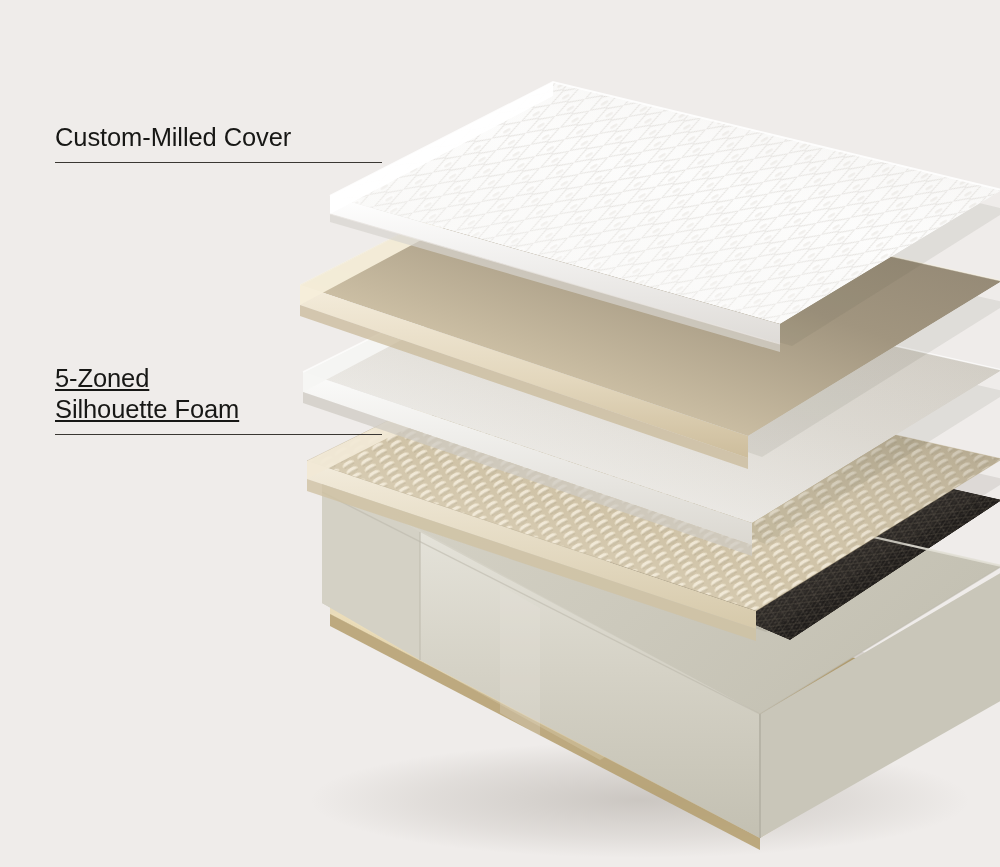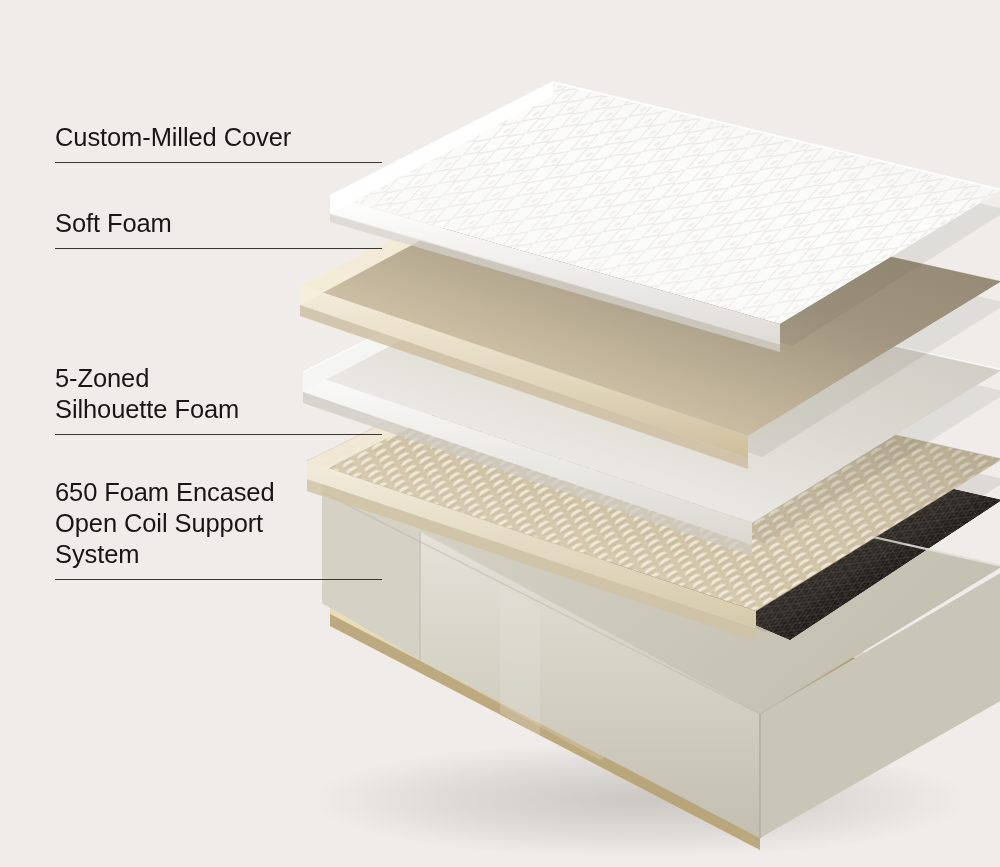--- a/index.html
+++ b/index.html
@@ -309,34 +309,24 @@
     </svg>
   </div>
 
   <div class="labels">
 
     <div class="label-group" style="top:122px;">
       <div class="label-text" style="color: rgb(23, 23, 21);">Custom-Milled Cover</div>
       <div class="label-rule" style="width: 327px; background: rgb(58, 55, 51);"></div>
     </div>
 
-    <div class="label-group" style="top:208px;">
-      <div class="label-text" style="color: rgb(23, 23, 21);">Soft Foam</div>
-      <div class="label-rule" style="width: 327px; background: rgb(58, 55, 51);"></div>
-    </div>
 
 
     <div class="label-group" style="top:363px;">
-      <div class="label-text" style="color: rgb(23, 23, 21);">5-Zoned
+      <div class="label-text" style="color: rgb(23, 23, 21); text-decoration: underline;">5-Zoned
 Silhouette Foam</div>
       <div class="label-rule" style="width: 327px; background: rgb(58, 55, 51);"></div>
     </div>
 
-    <div class="label-group" style="top:477px;">
-      <div class="label-text" style="color: rgb(23, 23, 21);">650 Foam Encased
-Open Coil Support
-System</div>
-      <div class="label-rule" style="width: 327px; background: rgb(58, 55, 51);"></div>
-    </div>
 
   </div>
 
 </div>
 
 </body></html>

